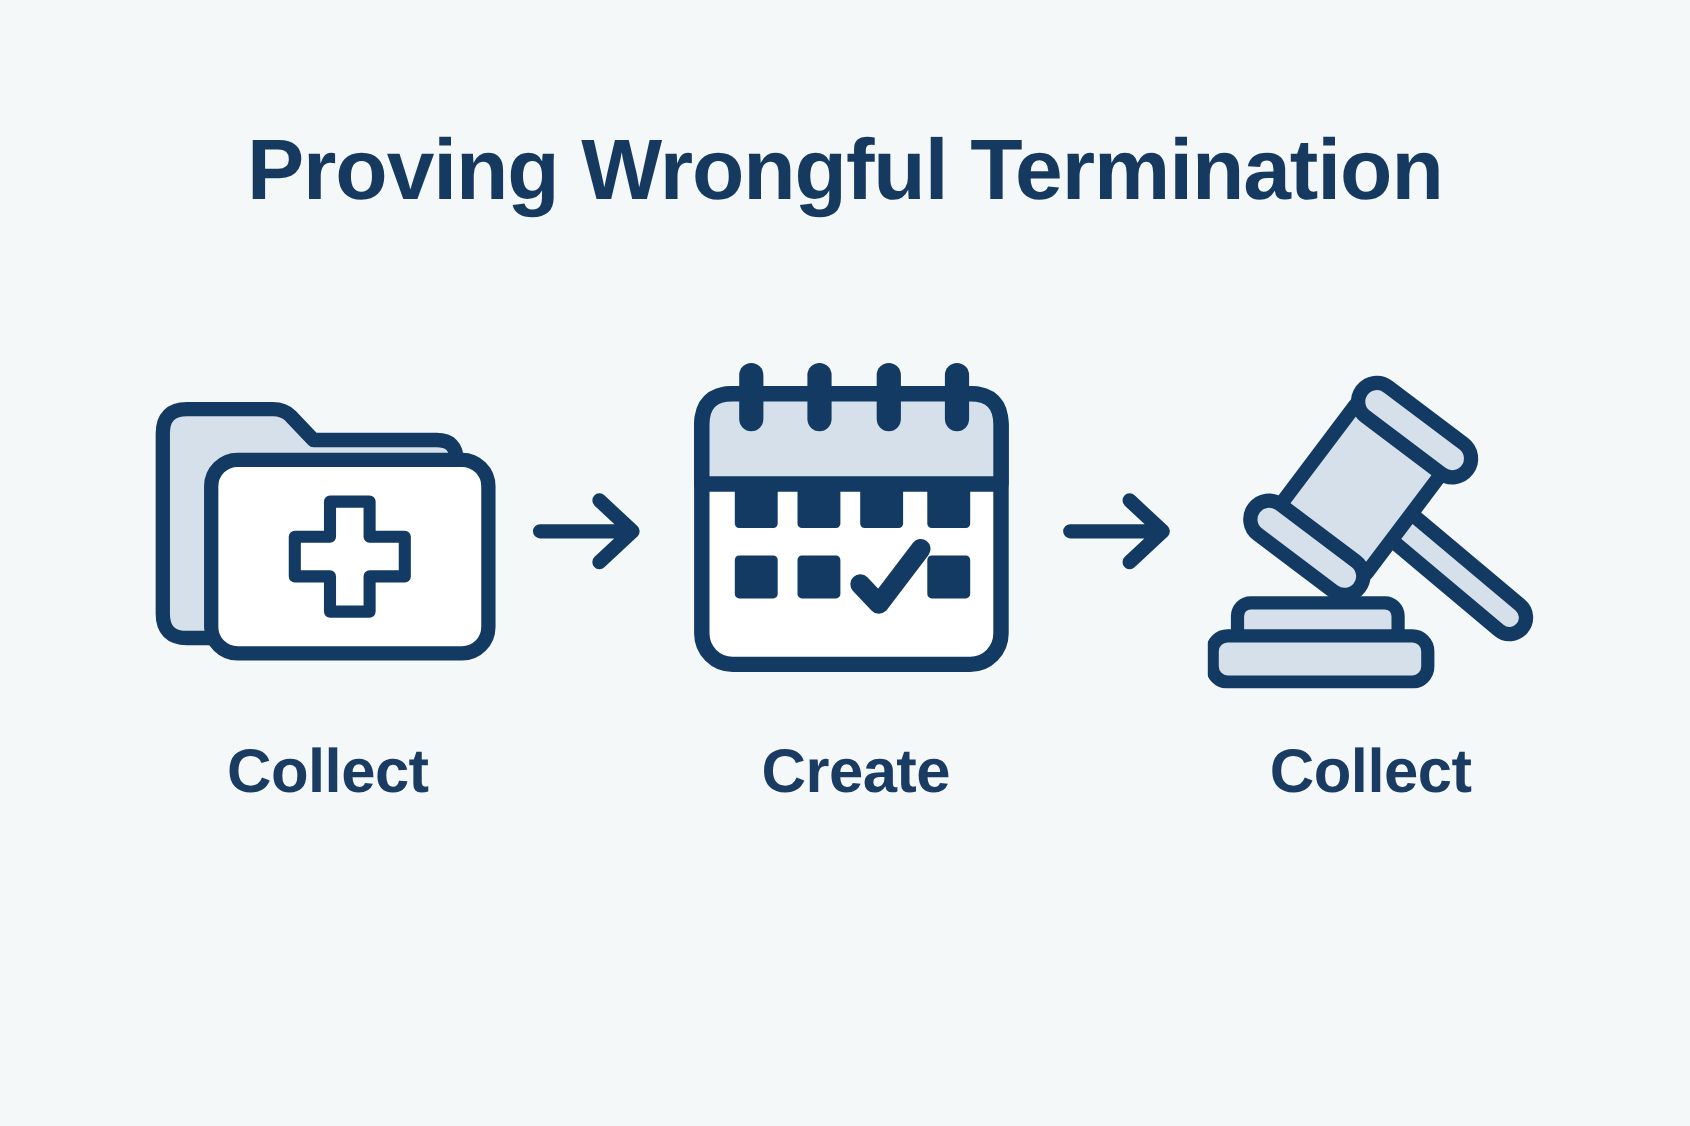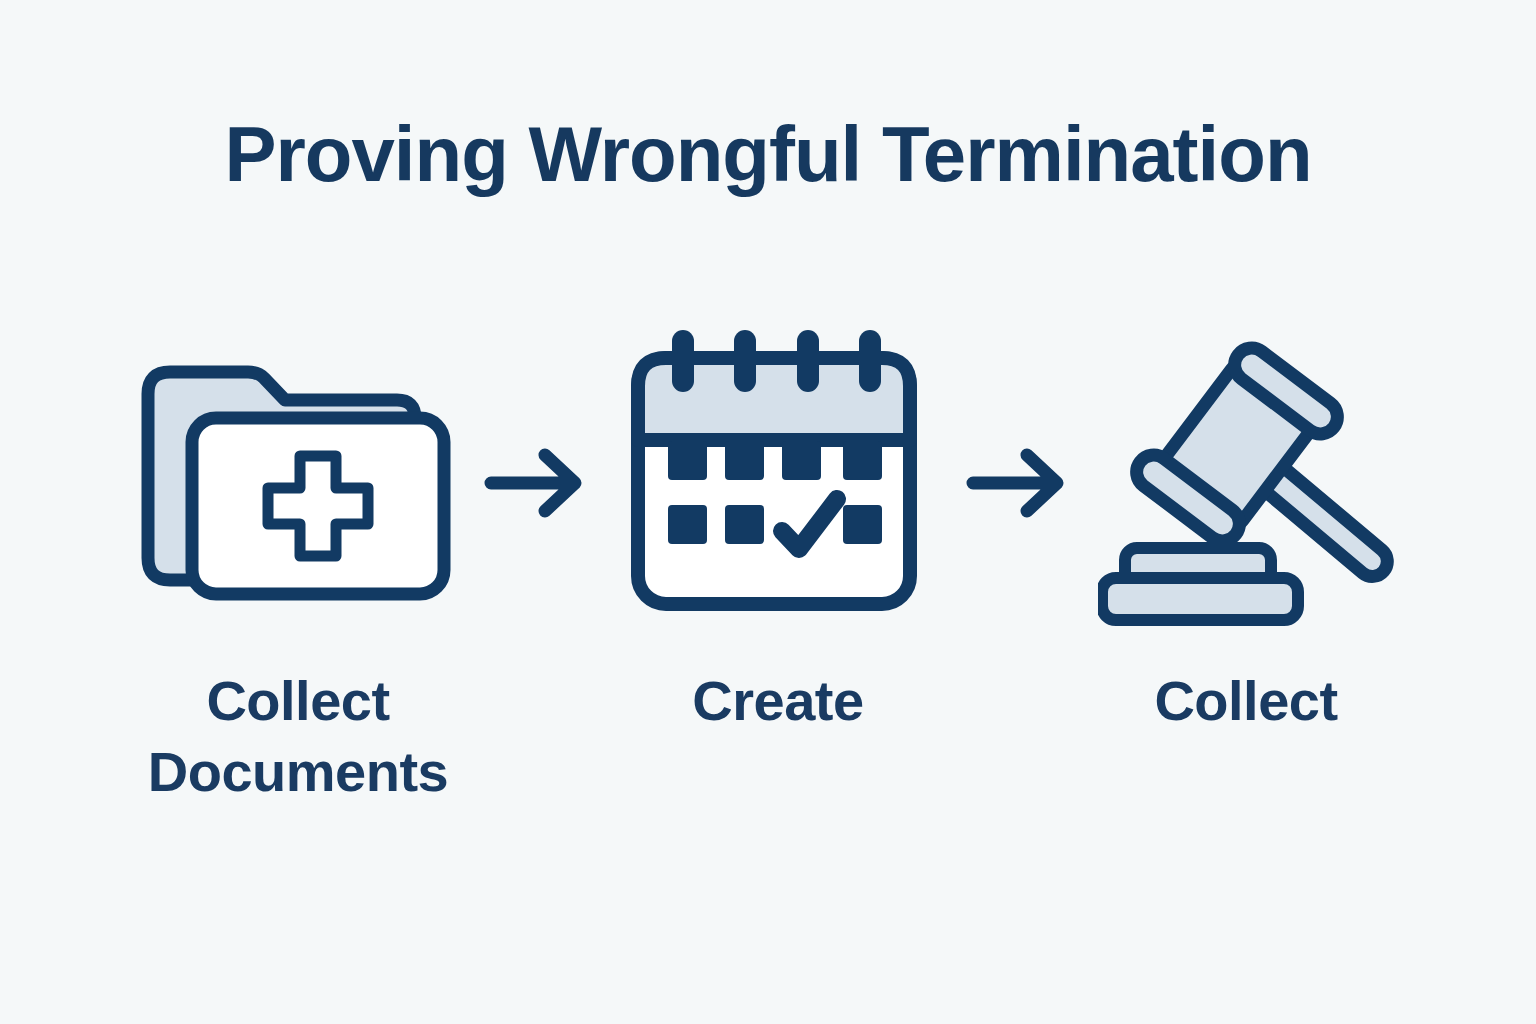--- a/index.html
+++ b/index.html
@@ -102,21 +102,20 @@
       <rect x="171" y="1" width="34" height="120" rx="17" transform="rotate(-53 188 61)" fill="#d5e0ea" stroke="#123a63" stroke-width="13"></rect>
       <rect x="73" y="108" width="34" height="120" rx="17" transform="rotate(-53 90 168)" fill="#d5e0ea" stroke="#123a63" stroke-width="13"></rect>
 
       <rect x="27" y="218" width="146" height="38" rx="12" fill="#d5e0ea" stroke="#123a63" stroke-width="12"></rect>
       <rect x="4" y="248" width="196" height="42" rx="14" fill="#d5e0ea" stroke="#123a63" stroke-width="12"></rect>
     </svg>
   </div>
 
   <div class="step-label label-1">
     <div>Collect</div>
-    <div>Documents</div>
   </div>
   <div class="step-label label-2">
     <div>Create</div>
   </div>
   <div class="step-label label-3">
     <div>Collect</div>
   </div>
 
 </div>
 

